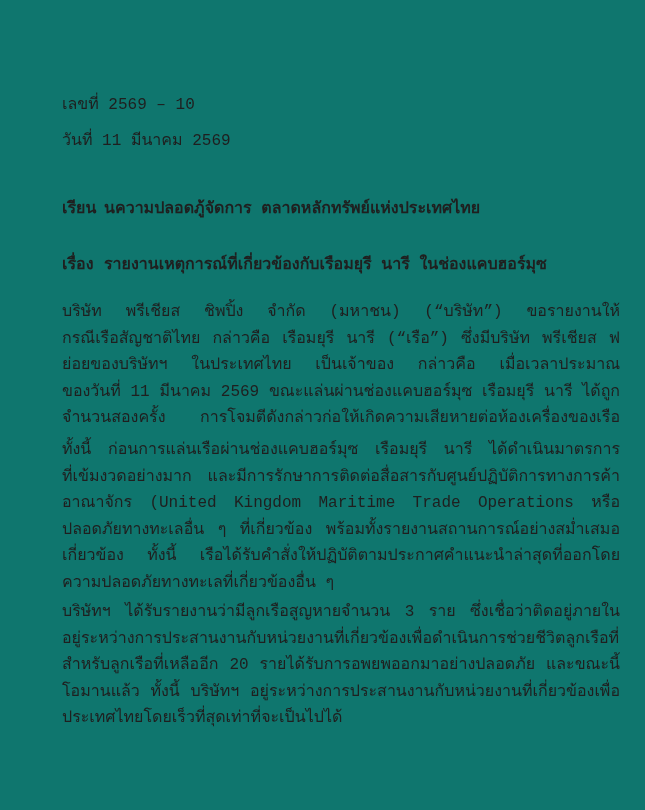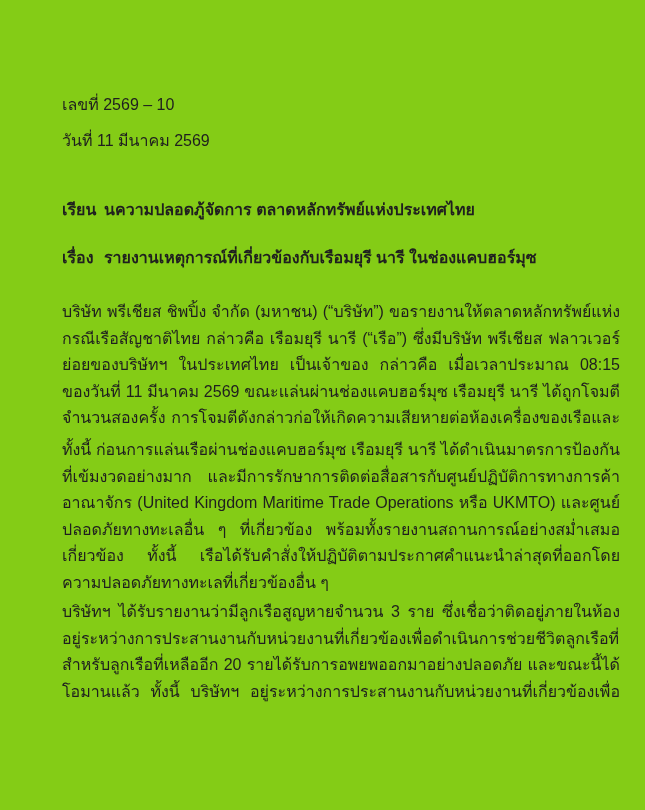--- a/index.html
+++ b/index.html
@@ -4,22 +4,22 @@
 <style>
   html, body {
     margin: 0;
     padding: 0;
     background: #ffffff;
   }
   .page {
     position: relative;
     width: 645px;
     height: 810px;
-    background: #84cc16;
-    font-family: Liberation Sans, sans-serif;
+    background: #0f766e;
+    font-family: Liberation Mono, monospace;
     color: #1f1f1f;
     overflow: hidden;
   }
   .content {
     position: absolute;
     left: 62px;
     width: 558px;
     top: 0;
     font-size: 16px;
   }
@@ -30,21 +30,21 @@
   }
   .ref-number   { top: 92px;  height: 26px; line-height: 26px; }
   .date-line    { top: 128px; height: 26px; line-height: 26px; }
   .field-row {
     display: flex;
     font-weight: bold;
     height: 27px;
     line-height: 27px;
   }
   .to-row       { top: 196px; }
-  .subject-row  { top: 244px; align-items: flex-end; }
+  .subject-row  { top: 252px; align-items: flex-end; }
   .field-label {
     flex: 0 0 42px;
     white-space: nowrap;
   }
   .field-value {
     flex: 1 1 auto;
     white-space: nowrap;
     overflow: hidden;
   }
   .paragraph { }
@@ -98,16 +98,17 @@
         <div class="body-line">ปลอดภัยทางทะเลอื่น ๆ ที่เกี่ยวข้อง พร้อมทั้งรายงานสถานการณ์อย่างสม่ำเสมอตามประกาศคำแนะนำที่</div>
         <div class="body-line">เกี่ยวข้อง ทั้งนี้ เรือได้รับคำสั่งให้ปฏิบัติตามประกาศคำแนะนำล่าสุดที่ออกโดย UKMTO และหน่วยงานด้าน</div>
         <div class="body-line left">ความปลอดภัยทางทะเลที่เกี่ยวข้องอื่น ๆ</div>
       </div>
 
     <div class="block paragraph para-3">
         <div class="body-line">บริษัทฯ ได้รับรายงานว่ามีลูกเรือสูญหายจำนวน 3 ราย ซึ่งเชื่อว่าติดอยู่ภายในห้องเครื่องของเรือ โดยบริษัทฯ</div>
         <div class="body-line">อยู่ระหว่างการประสานงานกับหน่วยงานที่เกี่ยวข้องเพื่อดำเนินการช่วยชีวิตลูกเรือที่สูญหายทั้ง 3 รายนี้ อนึ่ง</div>
         <div class="body-line">สำหรับลูกเรือที่เหลืออีก 20 รายได้รับการอพยพออกมาอย่างปลอดภัย และขณะนี้ได้ขึ้นฝั่งในประเทศ</div>
         <div class="body-line">โอมานแล้ว ทั้งนี้ บริษัทฯ อยู่ระหว่างการประสานงานกับหน่วยงานที่เกี่ยวข้องเพื่อส่งตัวลูกเรือดังกล่าวกลับ</div>
+        <div class="body-line left">ประเทศไทยโดยเร็วที่สุดเท่าที่จะเป็นไปได้</div>
       </div>
 
   </div>
 </div>
 
 </body></html>

